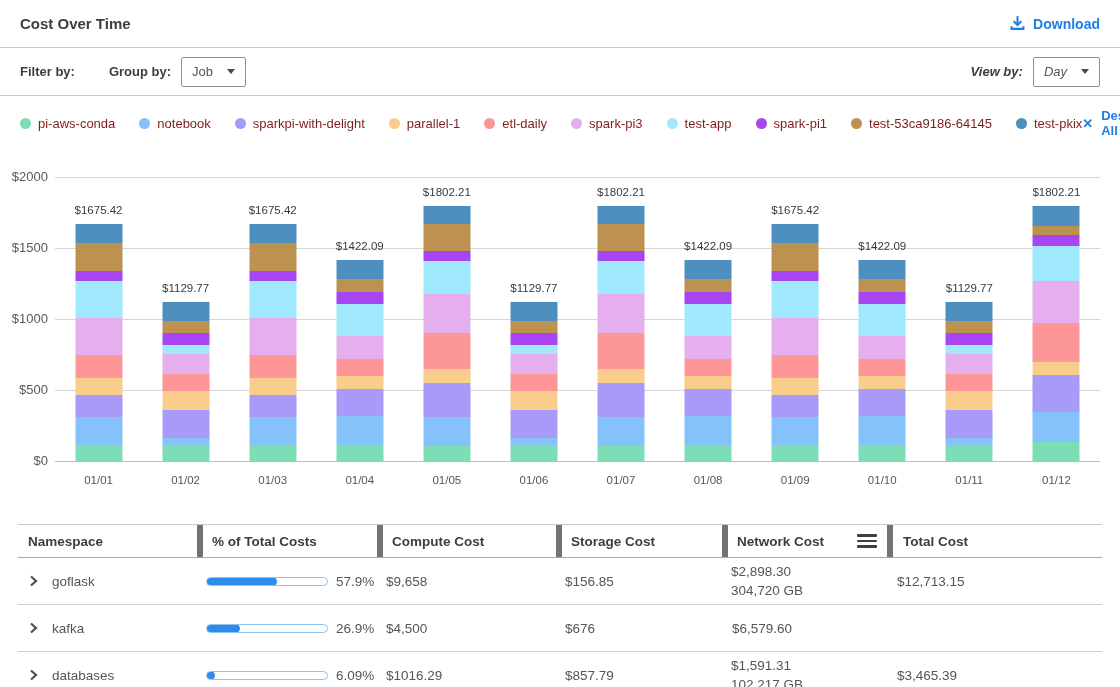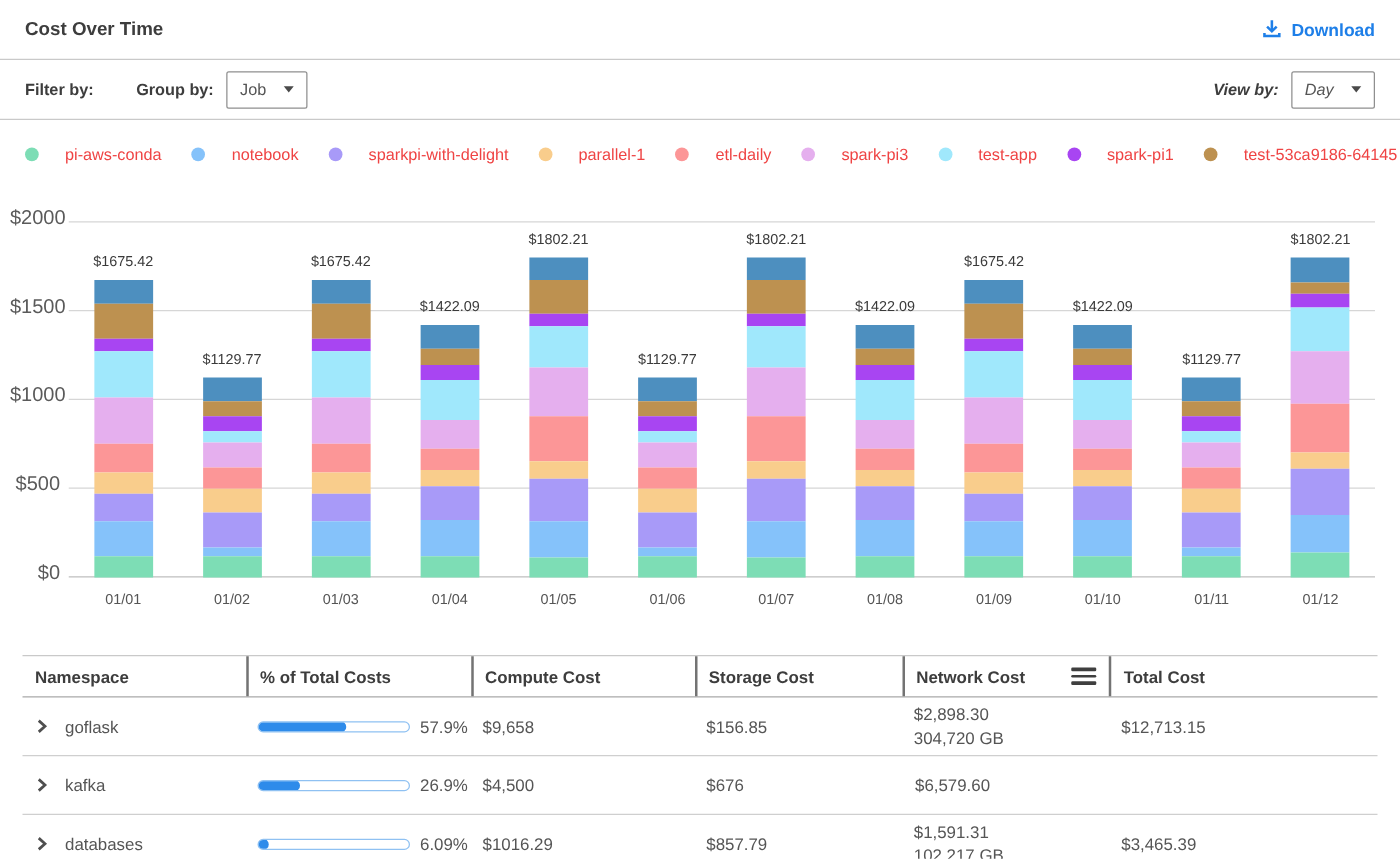--- a/index.html
+++ b/index.html
@@ -25,34 +25,34 @@
   .date-select { width:146px; }
   .group-label { margin-left:24px; }
   .add-filter-btn { margin-left:24px; height:32px; padding:0 15px; background:#fff;
     border:1px solid #2186eb; border-radius:3px; color:#2186eb; font-size:14px;
     font-weight:bold; cursor:pointer; font-family:inherit; }
   .view-by { margin-left:auto; display:flex; align-items:center;font-style:italic; }
 
   
   .legend-row { display:flex; align-items:center; padding:12px 20px 10px; }
   .legend-items { display:flex; align-items:center; gap:24px; flex-wrap:nowrap; }
-  .legend-item { display:flex; align-items:center; gap:21px; font-size:13px;
-    color:#ef4444; cursor:pointer; white-space:nowrap; }
+  .legend-item { display:flex; align-items:center; gap:7px; font-size:13px;
+    color:#7f1d1d; cursor:pointer; white-space:nowrap; }
   .legend-dot { width:11px; height:11px; border-radius:50%; flex:none; }
   .deselect-all { margin-left:auto; display:flex; align-items:center; gap:8px;
     color:#1e7fe8; font-size:13px; font-weight:bold; cursor:pointer; }
   .x-icon { font-size:13px; font-weight:bold; }
 
   
   .chart { position:relative; margin:14px 18px 0; height:336px; }
   .plot { position:absolute; left:37px; right:2px; top:16px; height:284px; }
   .gridline { position:absolute; left:0; right:0; height:1px; background:#d6d6d6; }
   .gridline.zero { background:#bfbfbf; }
   .ytick { position:absolute; right:calc(100% + 7px); width:40px; text-align:right;
-    font-size:16px; color:#5a5a5a; transform:translateY(6px); white-space:nowrap; }
+    font-size:13px; color:#5a5a5a; transform:translateY(6px); white-space:nowrap; }
   .bars { position:absolute; left:0; right:0; bottom:0; top:0; display:flex; }
   .bar-col { flex:1; position:relative; height:100%; }
   .bar-stack { position:absolute; bottom:0; left:50%; transform:translateX(-50%);
     width:47px; display:flex; flex-direction:column-reverse; }
   .bar-seg { width:100%; }
   .bar-total { position:absolute; left:50%; transform:translateX(-50%);
     font-size:11.5px; color:#3a3a3a; white-space:nowrap; }
   .xtick { position:absolute; top:calc(100% + 12px); left:50%; transform:translateX(-50%);
     font-size:11.5px; color:#555; white-space:nowrap; }
 
@@ -61,21 +61,21 @@
   .t-head { display:flex; align-items:center; height:33px; border-bottom:1px solid #a9a9a9;
     font-size:13.5px; font-weight:bold; color:#3d3d3d; }
   .t-row { display:flex; align-items:center; height:47px; border-bottom:1px solid #cfcfcf;
     font-size:13.5px; color:#555; }
   .c-namespace { width:179px; flex:none; padding-left:10px; }
   .c-pct { width:180px; flex:none; padding-left:9px; }
   .c-compute { width:179px; flex:none; padding-left:9px; }
   .c-storage { width:166px; flex:none; padding-left:9px; }
   .c-network { width:165px; flex:none; padding-left:9px; }
   .c-total { flex:1; padding-left:10px; }
-  .t-head > div + div { border-left:2px solid #737373; align-self:stretch;
+  .t-head > div + div { border-left:6px solid #737373; align-self:stretch;
     display:flex; align-items:center; }
   .t-head .c-network { justify-content:space-between; padding-right:10px; }
   .ns-cell { display:flex; align-items:center; gap:13px; cursor:pointer; }
   .chev { flex:none; display:flex; }
   .pct-cell { display:flex; align-items:center; gap:8px; }
   .pbar { width:122px; height:9px; border:1px solid #8fc1f2; border-radius:6px;
     position:relative; overflow:hidden; background:#fff; }
   .pfill { position:absolute; left:-1px; top:-1px; bottom:-1px; background:#2e8bea;
     border-radius:6px; }
   .net-cell { line-height:19px; }

